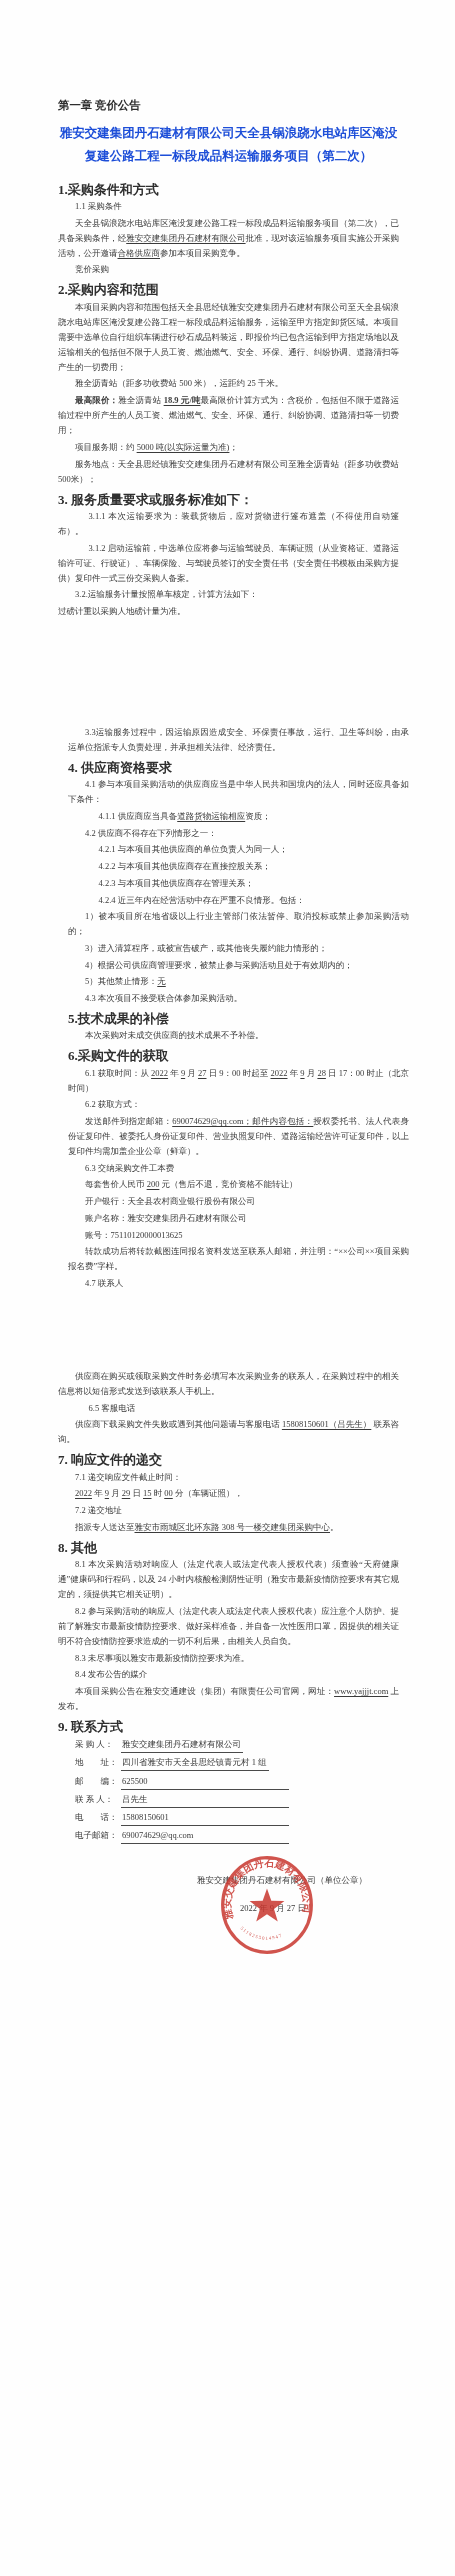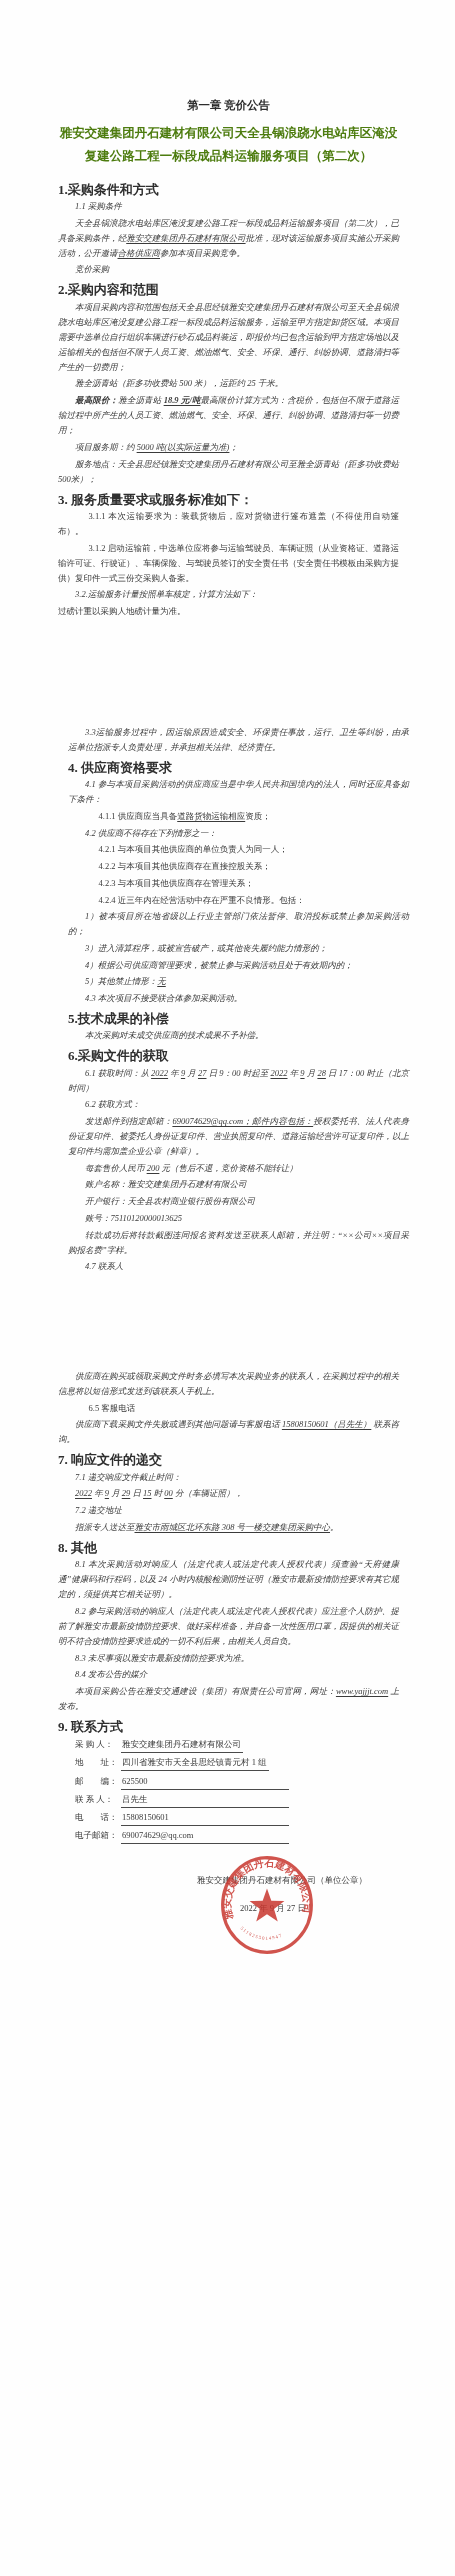--- a/index.html
+++ b/index.html
@@ -3,24 +3,24 @@
 <meta charset="utf-8">
 <style>
   html,body{margin:0;padding:0;background:#ffffff;}
   .canvas{position:relative;width:456px;height:2576px;background:#fefefe;overflow:hidden;
           font-family:"Liberation Serif","DejaVu Serif",serif;color:#3a3a3a;}
   .page{position:absolute;left:58px;width:341px;}
   #page-1{top:97px;}
   #page-2{top:725px;margin-left:10px;}
   #page-3{top:1369px;}
   .blk{font-size:8.5px;line-height:15px;margin:0 0 1.7px 0;text-align:justify;}
-  .title1{text-align:center;font-weight:bold;font-size:11.4px;line-height:17px;margin:0 0 8px 0;color:#2d2d2d;}
-  .title2{text-align:center;font-weight:bold;font-size:12.5px;line-height:23px;margin:0 0 13.7px 0;color:#4d7c0f;text-align:center;}
+  .title1{font-weight:bold;font-size:11.4px;line-height:17px;margin:0 0 8px 0;color:#2d2d2d;}
+  .title2{text-align:center;font-weight:bold;font-size:12.5px;line-height:23px;margin:0 0 13.7px 0;color:#1d4ed8;text-align:center;}
   .h{font-weight:bold;font-size:13px;color:#2f2f2f;margin:5.1px 0 2.3px 0;}
-  .p{text-indent:2em;font-style:italic;}
+  .p{text-indent:2em;}
   .p2{text-indent:3.6em;}
   .p0{text-indent:0;}
   span.u{text-decoration:underline;text-underline-offset:1.7px;text-decoration-thickness:0.6px;}
   span.b{font-weight:bold;}
   .contact{display:flex;margin-left:2em;line-height:16px;margin-bottom:1.1px;}
   .contact .lbl{white-space:pre;min-width:46px;}
   .contact .val{border-bottom:0.6px solid #4a4a4a;padding:0 2.3px 0 1.1px;}
   .contact .val.ext{min-width:165px;}
   .seal-area{position:relative;height:117px;margin-top:9px;}
   .stamp-note{position:absolute;left:139px;top:22px;font-size:8.5px;white-space:nowrap;color:#3a3a3a;}
@@ -69,23 +69,24 @@
         <div class="blk p"><span>3）进入清算程序，或被宣告破产，或其他丧失履约能力情形的；</span></div>
         <div class="blk p"><span>4）根据公司供应商管理要求，被禁止参与采购活动且处于有效期内的；</span></div>
         <div class="blk p"><span>5）其他禁止情形：</span><span class="u">无</span></div>
         <div class="blk p"><span>4.3 本次项目不接受联合体参加采购活动。</span></div>
         <div class="blk h"><span>5.技术成果的补偿</span></div>
         <div class="blk p"><span>本次采购对未成交供应商的技术成果不予补偿。</span></div>
         <div class="blk h"><span>6.采购文件的获取</span></div>
         <div class="blk p"><span>6.1 获取时间：从 </span><span class="u">2022</span><span> 年 </span><span class="u">9</span><span> 月 </span><span class="u">27</span><span> 日 9：00 时起至 </span><span class="u">2022</span><span> 年 </span><span class="u">9</span><span> 月 </span><span class="u">28</span><span> 日 17：00 时止（北京时间）</span></div>
         <div class="blk p"><span>6.2 获取方式：</span></div>
         <div class="blk p"><span>发送邮件到指定邮箱：</span><span class="u">690074629@qq.com；邮件内容包括：</span><span>授权委托书、法人代表身份证复印件、被委托人身份证复印件、营业执照复印件、道路运输经营许可证复印件，以上复印件均需加盖企业公章（鲜章）。</span></div>
+        <div class="blk p"><span>6.3 交纳采购文件工本费</span></div>
         <div class="blk p"><span>每套售价人民币 </span><span class="u">200</span><span> 元（售后不退，竞价资格不能转让）</span></div>
+        <div class="blk p"><span>开户银行：天全县农村商业银行股份有限公司</span></div>
         <div class="blk p"><span>账户名称：雅安交建集团丹石建材有限公司</span></div>
-        <div class="blk p"><span>开户银行：天全县农村商业银行股份有限公司</span></div>
         <div class="blk p"><span>账号：75110120000013625</span></div>
         <div class="blk p"><span>转款成功后将转款截图连同报名资料发送至联系人邮箱，并注明：“××公司××项目采购报名费”字样。</span></div>
         <div class="blk p"><span>4.7 联系人</span></div>
       </div>
   </section>
 
   <section class="page" id="page-3">
     <div>
         <div class="blk p"><span>供应商在购买或领取采购文件时务必填写本次采购业务的联系人，在采购过程中的相关信息将以短信形式发送到该联系人手机上。</span></div>
         <div class="blk p2"><span>6.5 客服电话</span></div>

